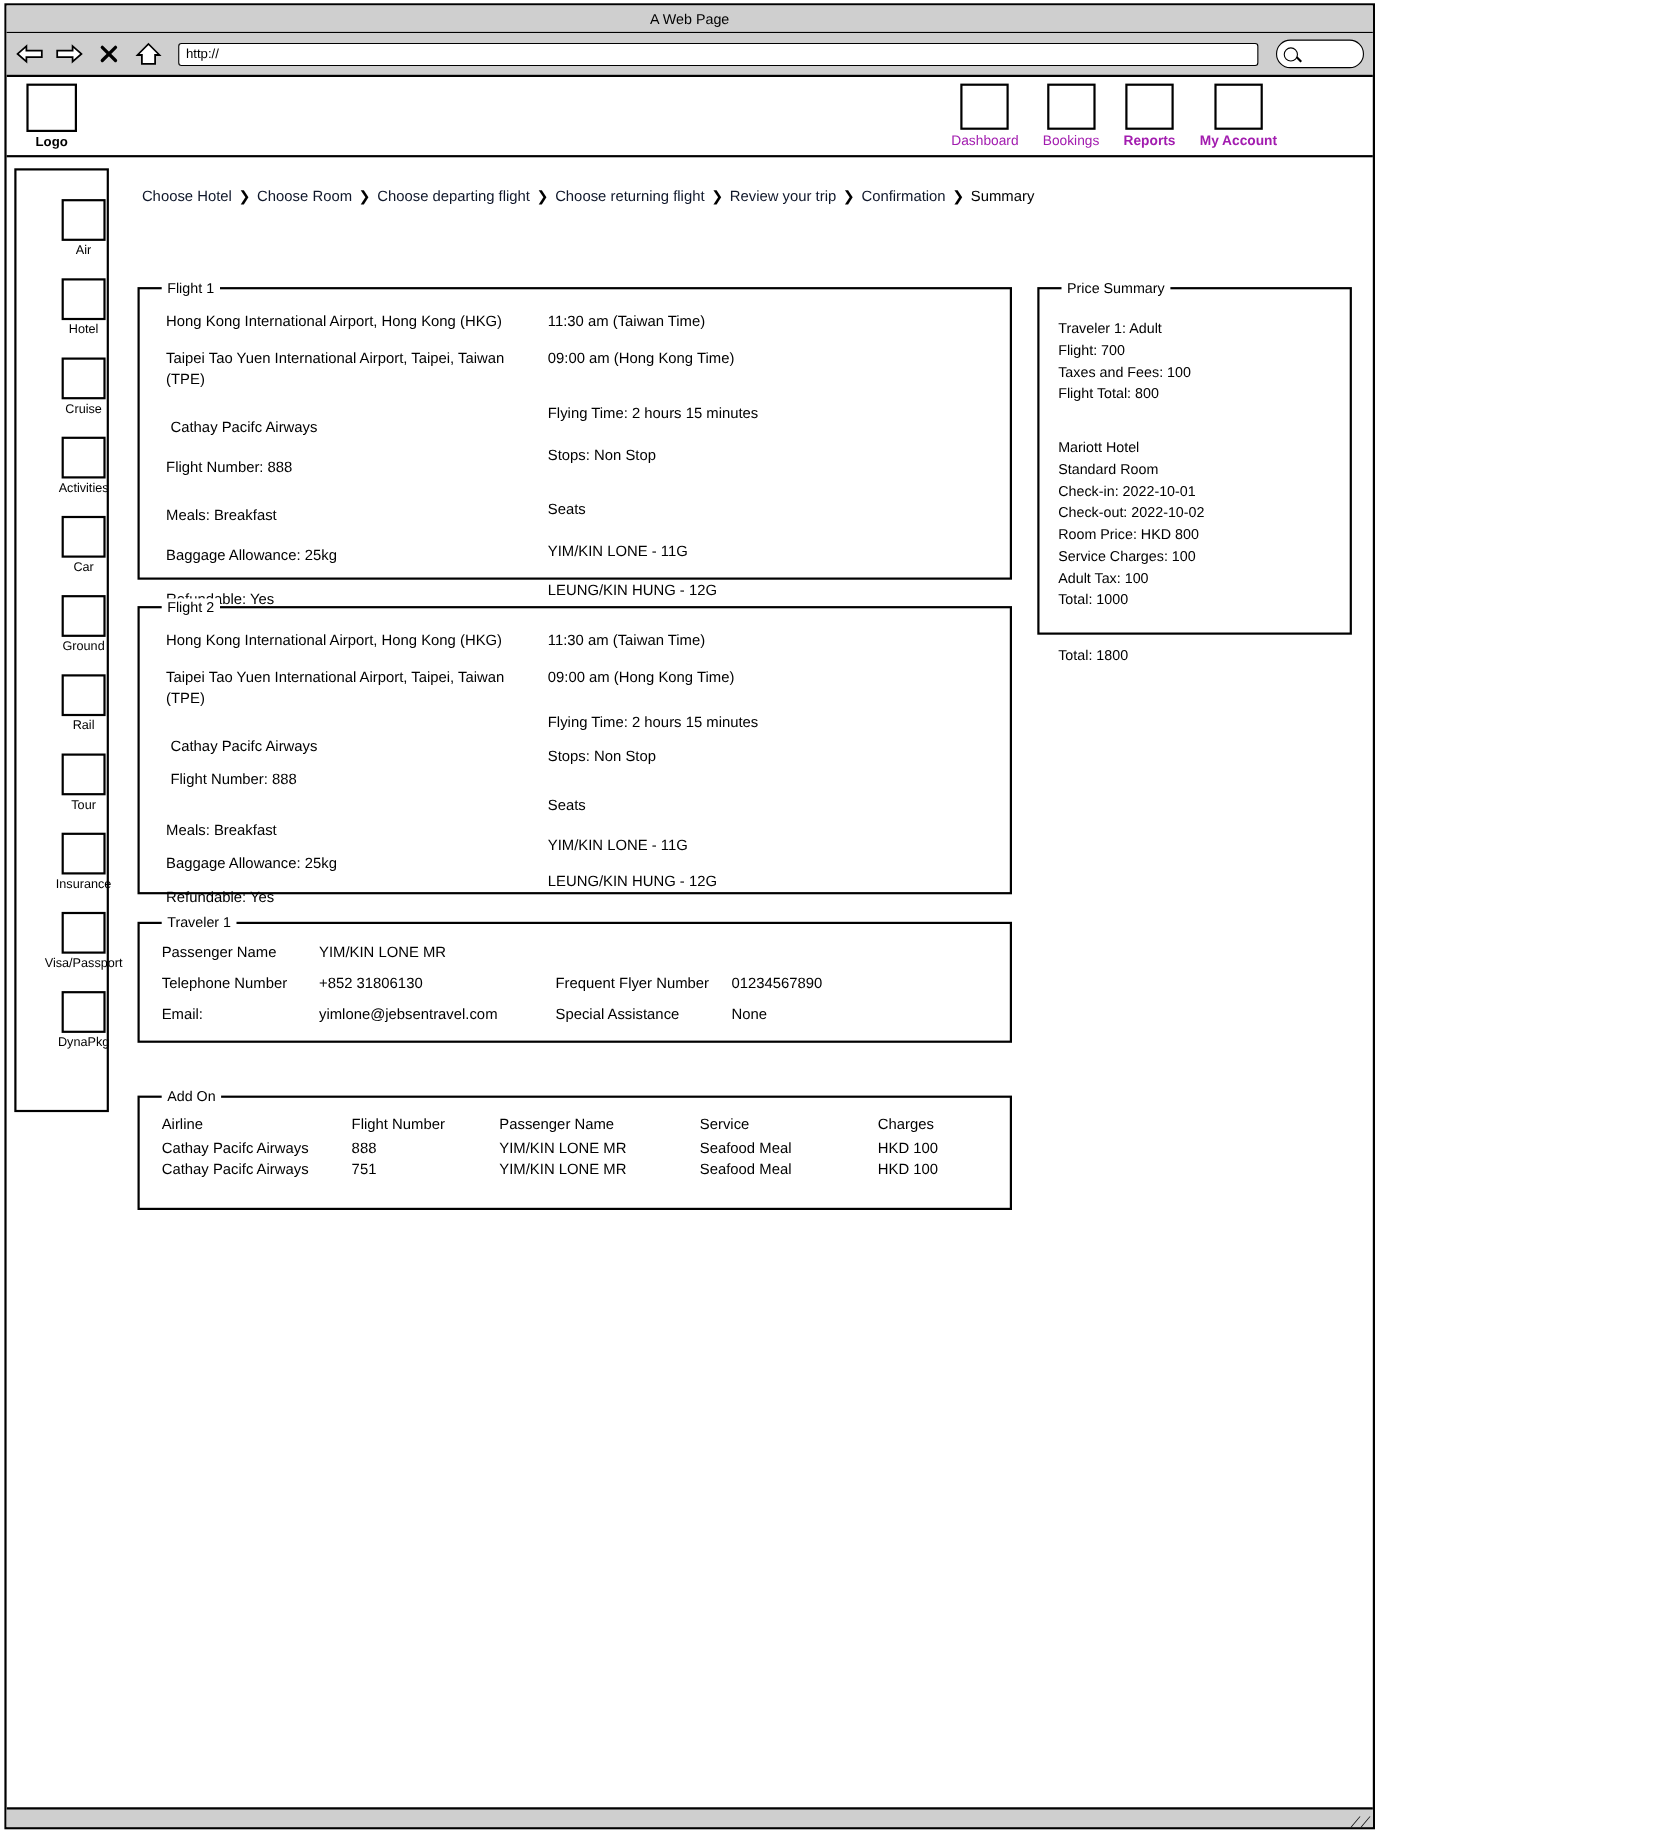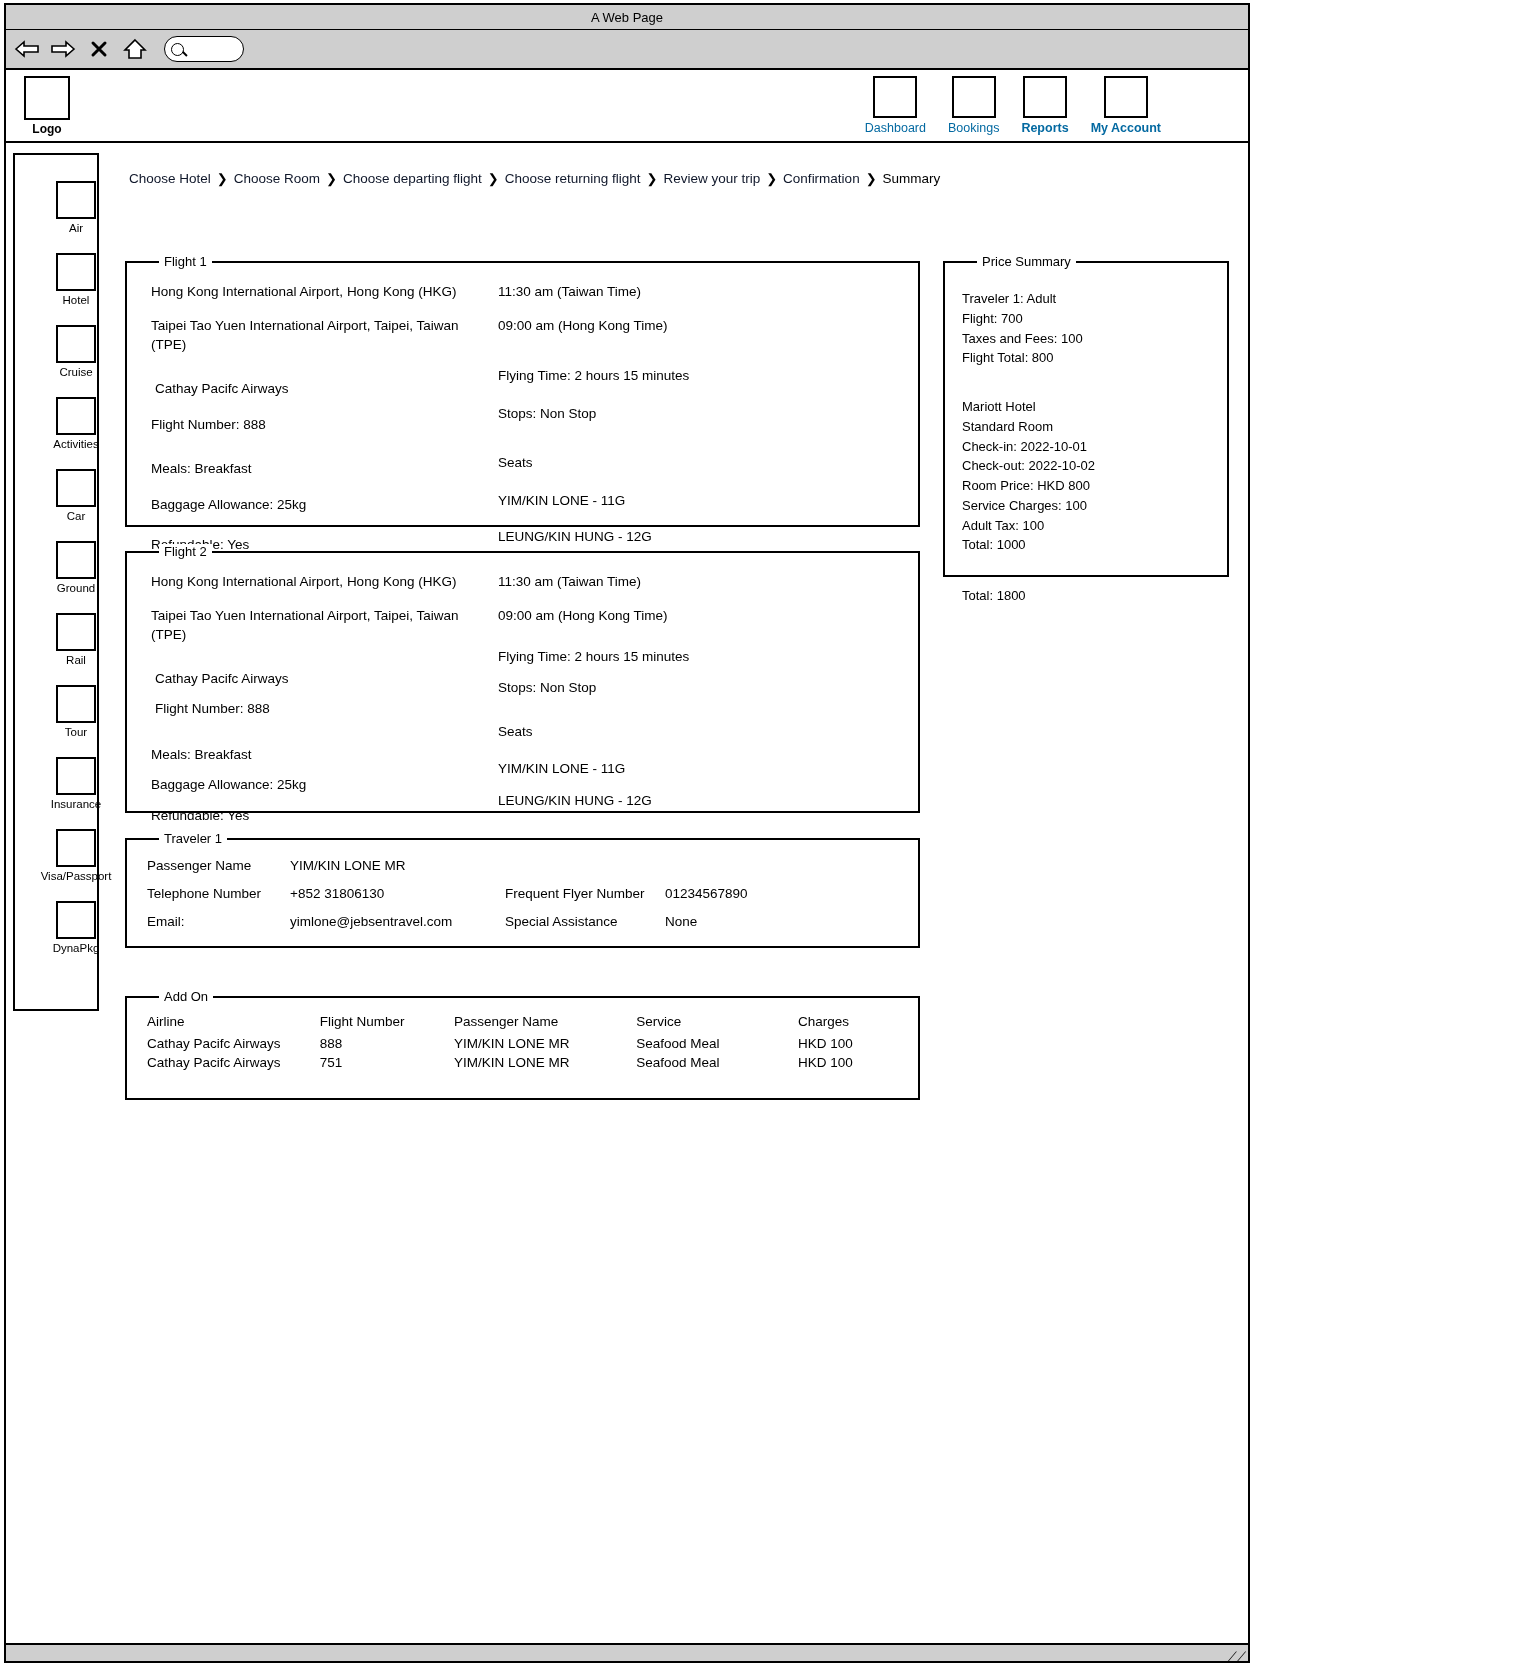--- a/index.html
+++ b/index.html
@@ -81,21 +81,21 @@
   .logo-label { font-size: 12px; font-weight: bold; margin-top: 2px; }
   .header-nav {
     margin-left: auto;
     display: flex; align-items: flex-end; gap: 22px;
     padding-right: 75px;
   }
   .header-nav-item {
     display: flex; flex-direction: column; align-items: center;
   }
   .header-nav-sq { width: 44px; height: 42px; }
-  .header-nav-label { font-size: 12.5px; margin-top: 3px; color: #0369a1; }
+  .header-nav-label { font-size: 12.5px; margin-top: 3px; color: #a21caf; }
   .header-nav-label.bold { font-weight: bold; }
 
   
   .sidebar {
     position: absolute;
     left: 7px; top: 148px;
     width: 86px; height: 858px;
     border: 2px solid #000;
     background: #fff;
     padding-top: 26px;
@@ -126,21 +126,21 @@
   .crumb-last { color: #000; }
 
   
   .panel {
     position: absolute;
     border: 2px solid #000;
     background: #fff;
   }
   .panel-legend {
     position: absolute;
-    top: -9px; left: 32px;
+    top: -9px; left: 20px;
     background: #fff;
     padding: 0 5px;
     font-size: 13px;
     color: #000;
   }
   .row { display: flex; }
   .txt { font-size: 13.5px; color: #000; line-height: 1.45; }
 
   
   .flight-left { width: 355px; padding-left: 24px; }
@@ -209,20 +209,23 @@
       <span class="nav-ico">
         <svg width="18" height="18" viewBox="0 0 18 18">
             <path d="M3,3 L15,15 M15,3 L3,15" stroke="#000" stroke-width="3" stroke-linecap="round"></path>
           </svg>
       </span>
       <span class="nav-ico">
         <svg width="24" height="22" viewBox="0 0 24 22">
             <polygon points="12,2 22,12 18,12 18,20 6,20 6,12 2,12" fill="#fff" stroke="#000" stroke-width="1.6"></polygon>
           </svg>
       </span>
+    </div>
+    <div class="urlbar">
+      <span>http://</span>
     </div>
     <div class="searchbar">
       <span class="search-glass"></span>
     </div>
   </div>
 
   <div class="site-header">
     <div class="logo-box">
       <div class="sq logo-sq"></div>
       <div class="logo-label">Logo</div>

